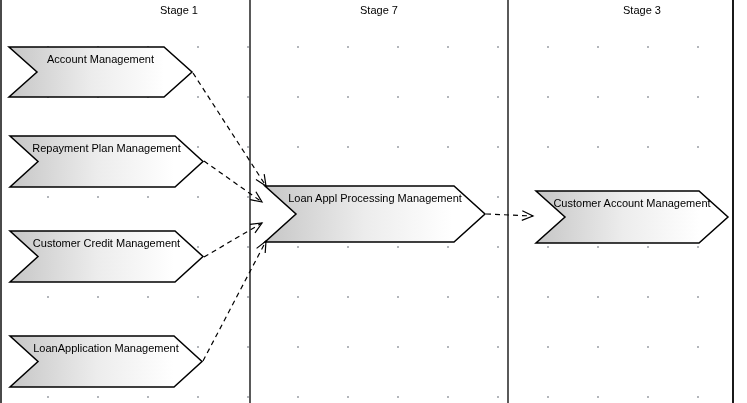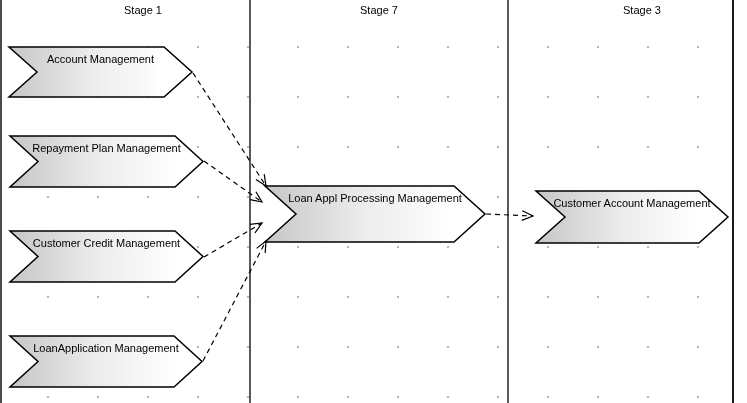--- a/index.html
+++ b/index.html
@@ -87,16 +87,16 @@
       </g>
       <g>
         <polygon points="265,186 454,186 485,214 454,242 265,242 296,214" fill="url(#nodeGrad)" stroke="#000000" stroke-width="1.5" stroke-linejoin="miter"></polygon>
         <text x="375" y="202" text-anchor="middle" class="node-label">Loan Appl Processing Management</text>
       </g>
       <g>
         <polygon points="536,191 699,191 728,217 699,243 536,243 565,217" fill="url(#nodeGrad)" stroke="#000000" stroke-width="1.5" stroke-linejoin="miter"></polygon>
         <text x="632" y="207" text-anchor="middle" class="node-label">Customer Account Management</text>
       </g>
     </svg>
-  <span class="lane-header" style="left: 0px; width: 286px;">Stage 1</span>
+  <span class="lane-header" style="left: 0px; width: 286px; padding-left: 36px;">Stage 1</span>
   <span class="lane-header" style="left: 250px; width: 258px;">Stage 7</span>
   <span class="lane-header" style="left: 508px; width: 268px;">Stage 3</span>
 </div>
 
 </body></html>

